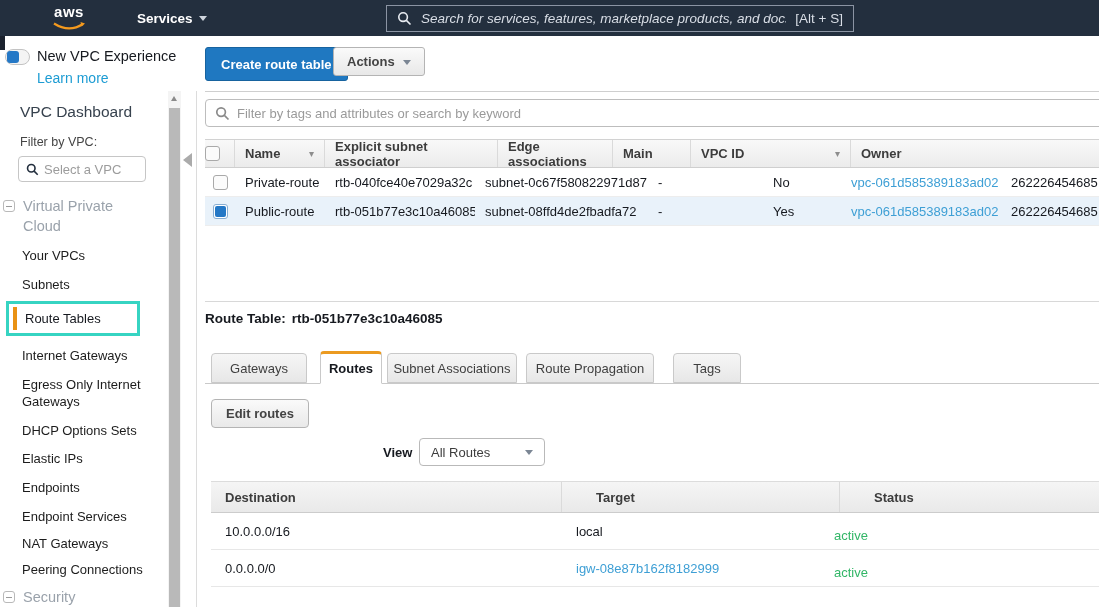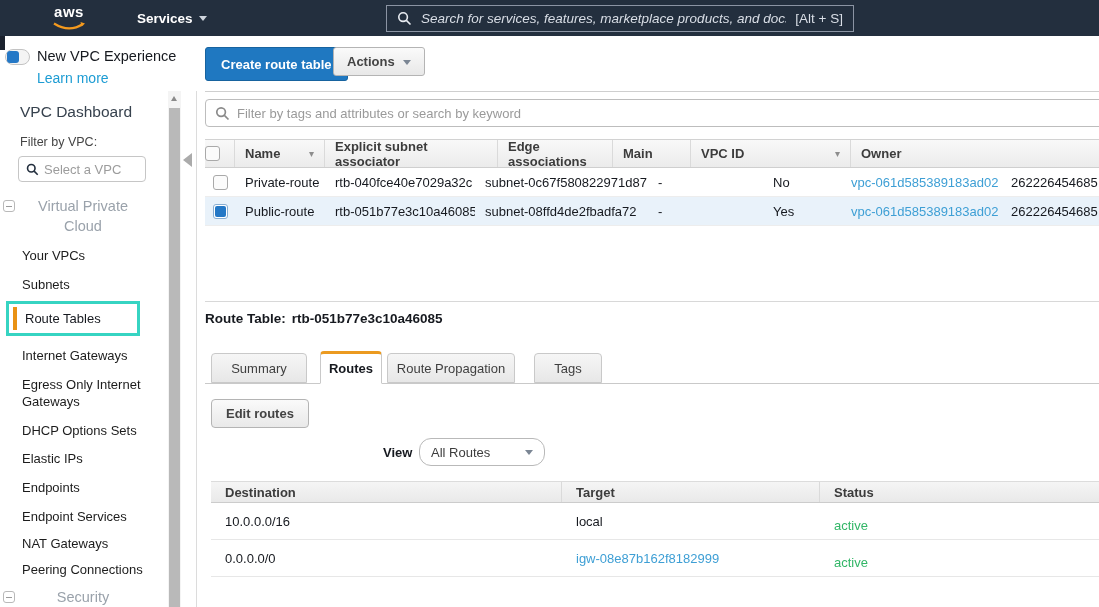--- a/index.html
+++ b/index.html
@@ -26,21 +26,21 @@
   .learn-more { position:absolute; left:37px; top:34px; font-size:14px; color:#1d9cd3; cursor:pointer; }
   .btn-primary { position:absolute; left:205px; top:11px; height:29px; padding:16px 15px; background:#1f78c1; border:1px solid #17639f; border-radius:3px; color:#fff; font-weight:bold; font-size:13px; display:flex; align-items:center; cursor:pointer; }
   .btn-actions { position:absolute; left:333px; top:11px; height:29px; padding:0 13px; background:linear-gradient(#fafafa,#e8e8e8); border:1px solid #b4b4b4; border-radius:3px; color:#444; font-weight:bold; font-size:13px; display:flex; align-items:center; gap:8px; cursor:pointer; }
   .chev-down-g { width:0; height:0; border-left:4px solid transparent; border-right:4px solid transparent; border-top:5px solid #7b8694; margin-top:1px; }
 
   
   .sidebar { position:absolute; left:0; top:91px; width:168px; height:516px; background:#fff; overflow:hidden; }
   .sb-title { margin:12px 0 0 20px; font-size:15.5px; color:#37424e; }
   .sb-filter-label { margin:14px 0 0 20px; font-size:12.5px; color:#444; }
   .sb-vpc-input { margin:7px 0 0 18px; width:128px; height:26px; border:1px solid #c6c6c6; border-radius:4px; display:flex; align-items:center; padding:0 7px; gap:5px; color:#9c9c9c; background:#fff; cursor:text; }
-  .sb-section { display:flex; gap:8px; margin:15px 0 0 3px; color:#9aa2ab; font-size:14.5px; line-height:1.35;text-align:center; }
+  .sb-section { display:flex; gap:8px; margin:15px 0 0 3px; color:#9aa2ab; font-size:14.5px; line-height:1.35; }
   .minus-sq { flex:0 0 auto; width:12px; height:12px; margin-top:3px; border:1px solid #b9b9b9; border-radius:3px; position:relative; background:#fff; cursor:pointer; }
   .minus-sq::after { content:""; position:absolute; left:2px; right:2px; top:5px; border-top:1px solid #9b9b9b; }
   .sb-section .lbl { width:120px; cursor:pointer; }
   .sb-item { margin:11px 0 0 22px; font-size:13px; color:#1c1c1c; line-height:1.35; width:128px; cursor:pointer; }
   .sb-item-selected { position:relative; margin:8px 0 0 6px; padding:7px 0 7px 16px; width:134px; border:3px solid #36d4c2; cursor:pointer; }
   .sb-item-selected .orange-bar { position:absolute; left:4px; top:3px; bottom:3px; width:4px; background:#e99214; }
 
   .sb-scrollbar { position:absolute; left:168px; top:91px; width:13px; height:516px; background:#f4f4f4; }
   .sb-scroll-up { position:absolute; left:3px; top:5px; width:0; height:0; border-left:3.5px solid transparent; border-right:3.5px solid transparent; border-bottom:5px solid #8a8a8a; }
   .sb-scroll-thumb { position:absolute; left:1px; top:17px; bottom:0; width:11px; background:#b9b9b9; }
@@ -85,24 +85,24 @@
   .tab { height:30px; display:flex; align-items:center; justify-content:center; background:linear-gradient(#f6f6f6,#e7e7e7); border:1px solid #c9c9c9; border-radius:4px 4px 0 0; color:#3f3f3f; font-size:13px; cursor:pointer; }
   .tab.t0 { width:96px; margin-right:13px; }
   .tab.t1 { width:62px; margin-right:5px; }
   .tab.t2 { width:130px; margin-right:9px; }
   .tab.t3 { width:128px; margin-right:19px; }
   .tab.t4 { width:68px;margin-top:41px; }
   .tab.active { position:relative; z-index:3; background:#fff; border-top:3px solid #eb9a20; border-bottom:1px solid #fff; height:33px; margin-bottom:-1px; font-weight:bold; color:#16191f; }
 
   .btn-edit { position:absolute; left:14px; top:308px; height:29px; padding:0 14px; background:linear-gradient(#fafafa,#e9e9e9); border:1px solid #b4b4b4; border-radius:4px; font-weight:bold; font-size:13px; color:#444; display:flex; align-items:center; cursor:pointer; }
   .view-label { position:absolute; left:186px; top:354px; font-weight:bold; color:#16191f; }
-  .view-select { position:absolute; left:222px; top:347px; width:126px; height:28px; border:1px solid #b9b9b9; border-radius:12px; background:#fff; display:flex; align-items:center; justify-content:space-between; padding:0 11px; color:#3c3c3c; cursor:pointer; }
+  .view-select { position:absolute; left:222px; top:347px; width:126px; height:28px; border:1px solid #b9b9b9; border-radius:4px; background:#fff; display:flex; align-items:center; justify-content:space-between; padding:0 11px; color:#3c3c3c; cursor:pointer; }
 
   .routes-table { position:absolute; left:14px; top:390px; width:888px; }
-  .routes-head { display:flex; height:22px; background:linear-gradient(#f5f5f5,#e9e9e9); border-top:1px solid #dcdcdc; border-bottom:1px solid #cccccc; font-weight:bold; color:#3c3c3c; }
+  .routes-head { display:flex; height:32px; background:linear-gradient(#f5f5f5,#e9e9e9); border-top:1px solid #dcdcdc; border-bottom:1px solid #cccccc; font-weight:bold; color:#3c3c3c;gap:20px; }
   .routes-head .cell { display:flex; align-items:center; padding:0 14px; border-right:1px solid #dadada; }
   .routes-head .cell:last-child { border-right:none;text-align:center; }
   .routes-row { display:flex; height:37px; align-items:center; background:#fff; border-bottom:1px solid #e7e7e7; }
   .routes-row .cell { padding:0 14px; white-space:nowrap; }
   .rc-dest { flex:0 0 351px; }
   .rc-target { flex:0 0 258px; }
   .rc-status { flex:1; }
   .status-active { color:#32b667;margin-top:8px; }
 
   .mag-dark { stroke:#232f3e; }
@@ -258,22 +258,23 @@
       </div>
     </div>
 
     <div class="detail-divider"></div>
     <div class="detail-title">
       <span>Route Table:</span><span class="val">rtb-051b77e3c10a46085</span>
     </div>
 
     <div class="tabs-baseline"></div>
     <div class="tabs">
-      <div class="tab t0">Summary</div>
+      <div class="tab t0">Gateways</div>
       <div class="tab t1 active">Routes</div>
+      <div class="tab t2">Subnet Associations</div>
       <div class="tab t3">Route Propagation</div>
       <div class="tab t4">Tags</div>
     </div>
 
     <div class="btn-edit">Edit routes</div>
 
     <div class="view-label">View</div>
     <div class="view-select">
       <span>All Routes</span>
       <span class="chev-down-g"></span>

